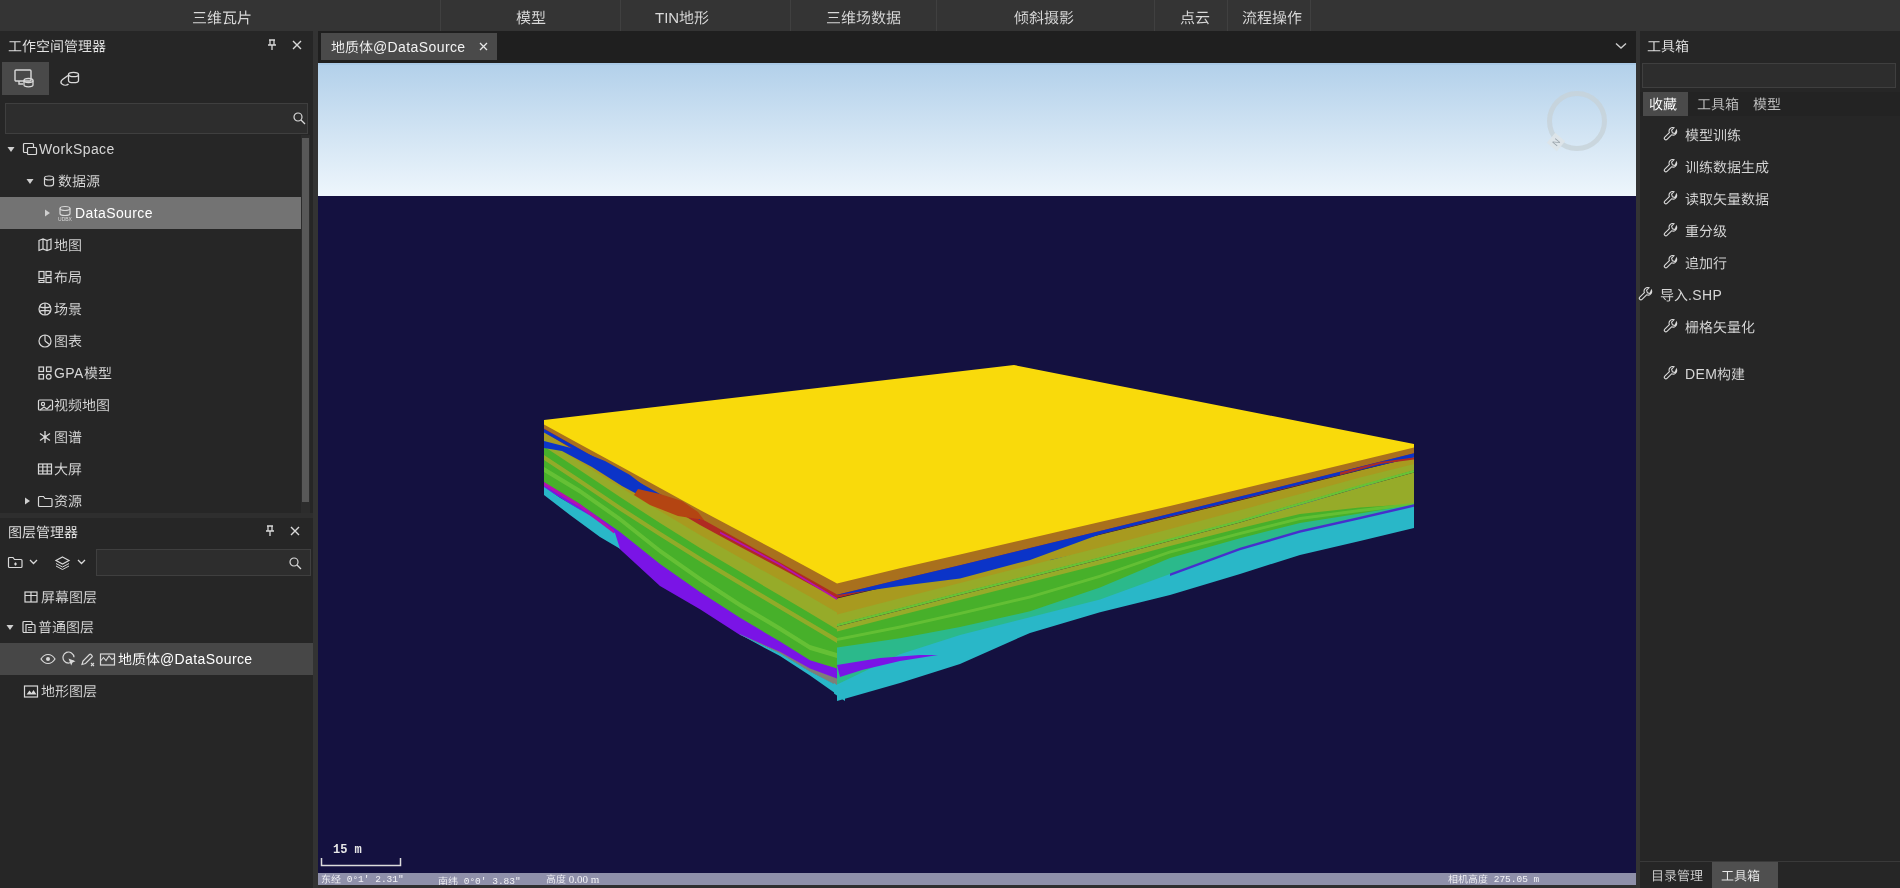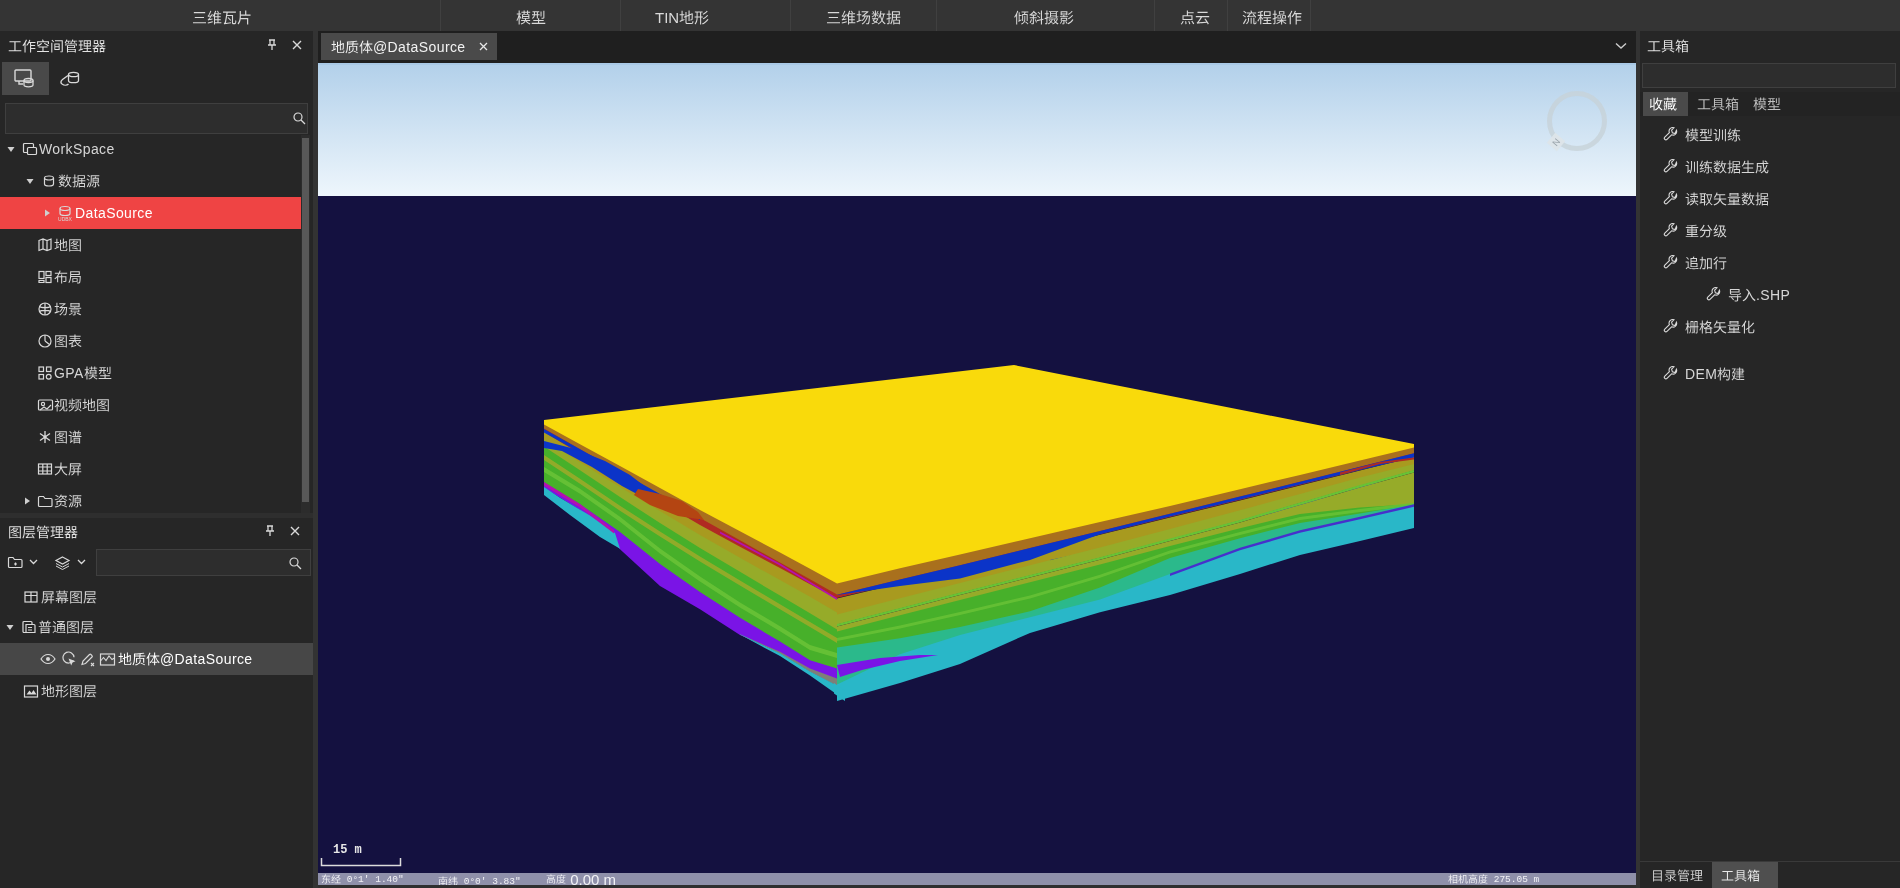--- a/index.html
+++ b/index.html
@@ -229,21 +229,21 @@
       </svg>
     </div>
     <div class="row" style="left:58px;top:0;height:32px">
       <svg width="42" height="14" style="display:block;" fill="#d6d6d6">
         <use href="#u6570" transform="translate(0.00,12.32) scale(0.0140,-0.0140)"></use>
         <use href="#u636e" transform="translate(14.00,12.32) scale(0.0140,-0.0140)"></use>
         <use href="#u6e90" transform="translate(28.00,12.32) scale(0.0140,-0.0140)"></use>
       </svg>
     </div>
   </div>
-<div class="abs" style="left:0;top:197px;width:301px;height:32px;background:#ef4444">
+<div class="abs" style="left:0;top:197px;width:301px;height:32px;background:#737373">
     <div class="row" style="left:42px;top:0;height:32px">
       <svg width="10" height="10" viewBox="0 0 10 10" style="display:block;" fill="none" stroke="#d9d9d9" stroke-width="1.2">
         <path d="M3 1.5v7L8 5z" fill="#cfcfcf" stroke="none"></path>
       </svg>
     </div>
     <div class="row" style="left:56px;top:0;height:32px">
       <svg width="18" height="17" viewBox="0 0 18 17" style="display:block;" fill="none" stroke="#d9d9d9" stroke-width="1.2">
         <ellipse cx="9" cy="3.5" rx="5" ry="2"></ellipse>
         <path d="M4 3.5v5c0 1.1 2.2 2 5 2s5-.9 5-2v-5"></path>
         <text x="9" y="15.5" font-size="5" fill="#d9d9d9" stroke="none" text-anchor="middle" font-family="Liberation Sans">UDBX</text>
@@ -601,35 +601,35 @@
 <div class="abs" style="left:333px;top:843px;color:#e8e8e8;font-family:'Liberation Mono',monospace;font-size:12px;font-weight:bold">15 m</div>
 <svg class="abs" style="left:320px;top:857px" width="82" height="10" viewBox="0 0 82 10">
 <path d="M1.5 1v7.5h79V1" fill="none" stroke="#dcdcdc" stroke-width="1.5"></path>
   </svg>
 <div class="abs" style="left:318px;top:873px;width:1318px;height:12px;background:#8f90aa"></div>
 <div class="row" style="left:321px;top:873px;height:12px">
     <svg width="20" height="10" style="display:block;" fill="#f2f2f6">
       <use href="#u4e1c" transform="translate(0.00,8.80) scale(0.0100,-0.0100)"></use>
       <use href="#u7ecf" transform="translate(10.00,8.80) scale(0.0100,-0.0100)"></use>
     </svg>
-    <span style="color:#f2f2f6;font-size:9.5px;font-family:'Liberation Mono',monospace;white-space:pre"> 0°1′ 1.40″</span>
+    <span style="color:#f2f2f6;font-size:9.5px;font-family:'Liberation Mono',monospace;white-space:pre"> 0°1′ 2.31″</span>
   </div>
 <div class="row" style="left:438px;top:873px;height:16px">
     <svg width="20" height="10" style="display:block;" fill="#f2f2f6">
       <use href="#u5357" transform="translate(0.00,8.80) scale(0.0100,-0.0100)"></use>
       <use href="#u7eac" transform="translate(10.00,8.80) scale(0.0100,-0.0100)"></use>
     </svg>
     <span style="color:#f2f2f6;font-size:9.5px;font-family:'Liberation Mono',monospace;white-space:pre"> 0°0′ 3.83″</span>
   </div>
 <div class="row" style="left:546px;top:873px;height:12px">
     <svg width="20" height="10" style="display:block;" fill="#f2f2f6">
       <use href="#u9ad8" transform="translate(0.00,8.80) scale(0.0100,-0.0100)"></use>
       <use href="#u5ea6" transform="translate(10.00,8.80) scale(0.0100,-0.0100)"></use>
     </svg>
-    <span style="color:#f2f2f6;font-size:15px;font-family:Liberation Sans, sans-serif;white-space:pre"> 0.00 m</span>
+    <span style="color:#f2f2f6;font-size:11px;font-family:Liberation Serif, serif;white-space:pre"> 0.00 m</span>
   </div>
 <div class="row" style="left:1448px;top:873px;height:12px">
     <svg width="40" height="10" style="display:block;" fill="#f2f2f6">
       <use href="#u76f8" transform="translate(0.00,8.80) scale(0.0100,-0.0100)"></use>
       <use href="#u673a" transform="translate(10.00,8.80) scale(0.0100,-0.0100)"></use>
       <use href="#u9ad8" transform="translate(20.00,8.80) scale(0.0100,-0.0100)"></use>
       <use href="#u5ea6" transform="translate(30.00,8.80) scale(0.0100,-0.0100)"></use>
     </svg>
     <span style="color:#f2f2f6;font-size:9.5px;font-family:'Liberation Mono',monospace;white-space:pre"> 275.05 m</span>
   </div>
@@ -719,21 +719,21 @@
     <svg width="16" height="16" viewBox="0 0 16 16" style="display:block;" fill="none" stroke="#d9d9d9" stroke-width="1.2">
       <path d="M13.4 3.2a3.6 3.6 0 0 1-4.8 4.6L4 12.4a1.5 1.5 0 0 1-2.2-2.2l4.6-4.6a3.6 3.6 0 0 1 4.6-4.8L8.6 3.2l.8 2.6 2.6.8z" stroke-width="1.1"></path>
     </svg>
     <span style="width:6px"></span>
     <svg width="42" height="14" style="display:block;" fill="#d6d6d6">
       <use href="#u8ffd" transform="translate(0.00,12.32) scale(0.0140,-0.0140)"></use>
       <use href="#u52a0" transform="translate(14.00,12.32) scale(0.0140,-0.0140)"></use>
       <use href="#u884c" transform="translate(28.00,12.32) scale(0.0140,-0.0140)"></use>
     </svg>
   </div>
-<div class="row" style="left:1706px;top:279px;height:32px">
+<div class="row" style="left:1638px;top:279px;height:32px">
     <svg width="16" height="16" viewBox="0 0 16 16" style="display:block;" fill="none" stroke="#d9d9d9" stroke-width="1.2">
       <path d="M13.4 3.2a3.6 3.6 0 0 1-4.8 4.6L4 12.4a1.5 1.5 0 0 1-2.2-2.2l4.6-4.6a3.6 3.6 0 0 1 4.6-4.8L8.6 3.2l.8 2.6 2.6.8z" stroke-width="1.1"></path>
     </svg>
     <span style="width:6px"></span>
     <svg width="28" height="14" style="display:block;" fill="#d6d6d6">
       <use href="#u5bfc" transform="translate(0.00,12.32) scale(0.0140,-0.0140)"></use>
       <use href="#u5165" transform="translate(14.00,12.32) scale(0.0140,-0.0140)"></use>
     </svg>
     <span style="color:#d6d6d6;font-size:14px;letter-spacing:0.4px;white-space:pre">.SHP</span>
   </div>

